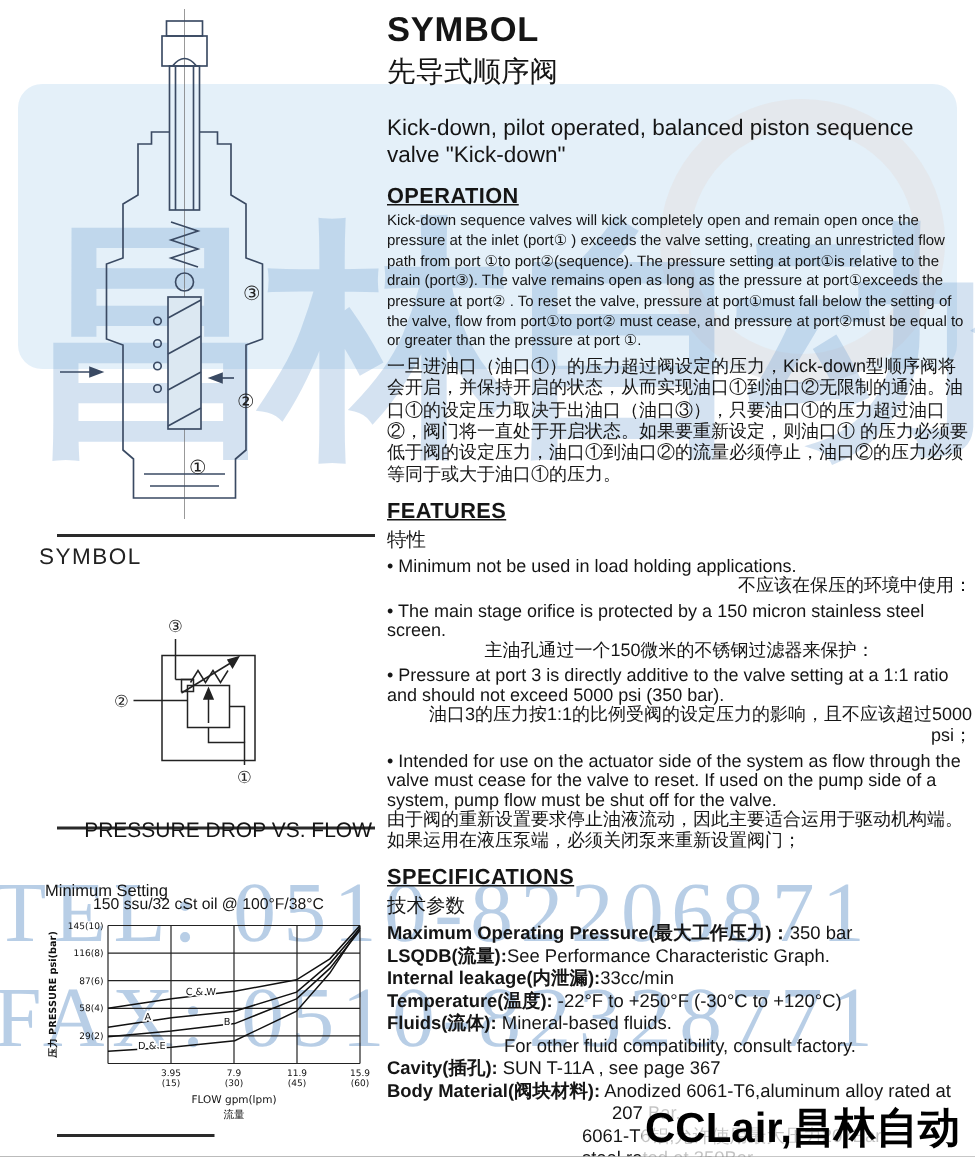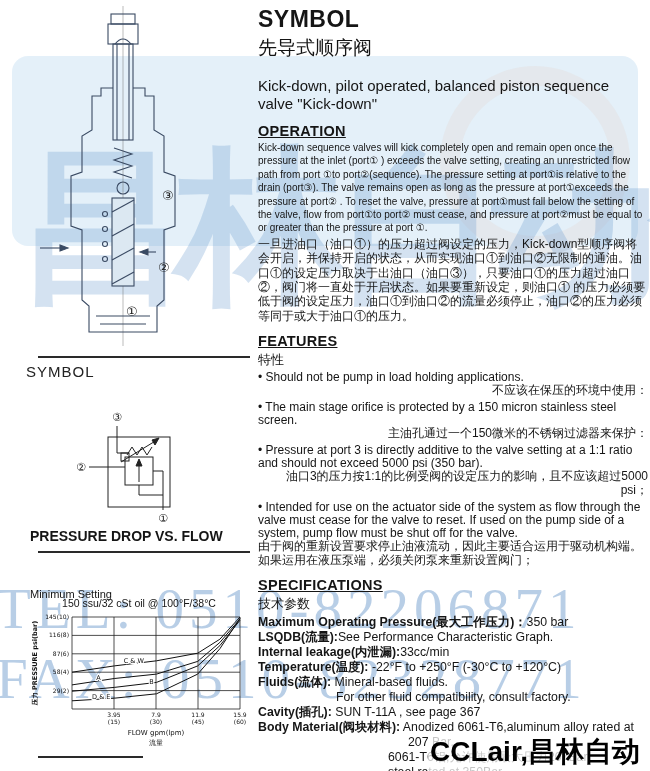--- a/index.html
+++ b/index.html
@@ -28,21 +28,21 @@
   .body-zh{font-size:12px;line-height:14.4px;margin:2px 0;}
   .feat{margin:0 0 3px 0;}
   .feat .en{font-size:12px;line-height:13.2px;}
   .feat .zh{font-size:12px;line-height:13.6px;}
   .spec-rows{font-size:12.3px;line-height:15px;margin-top:2px;}
   .spec-row b{font-weight:bold;}
   
   .sym-rule{left:38px;top:356px;width:212px;height:2px;background:#2a2a2a;}
   .sym-title{left:26px;top:363px;font-size:15px;letter-spacing:1px;color:#222;}
   .chart-rule{left:38px;top:551px;width:212px;height:2px;background:#2a2a2a;}
-  .chart-title{left:30px;top:528px;width:218px;text-align:left;font-size:14px;font-weight:bold;}
+  .chart-title{left:30px;top:545px;width:218px;text-align:right;font-size:14px;font-weight:normal;}
   .chart-sub1{left:30px;top:588px;width:218px;text-align:left;font-size:11px;}
   .chart-sub2{left:30px;top:597px;width:218px;text-align:center;font-size:10.5px;}
   .foot-rule{left:38px;top:756px;width:105px;height:2px;background:#2a2a2a;}
   .brand-footer{left:428px;top:733px;font-size:28px;font-weight:600;color:#000;z-index:2;background:rgba(255,255,255,.75);padding:0 2px;}
   svg text{font-family:"DejaVu Sans","Liberation Sans",sans-serif;}
 </style>
 </head>
 <body>
 
 <div class="page">
@@ -171,26 +171,26 @@
     <div class="title-en">Kick-down, pilot operated, balanced piston sequence valve "Kick-down"</div>
 
     <h3 class="sec">OPERATION</h3>
     <p class="body-en">Kick-down sequence valves will kick completely open and remain open once the pressure at the inlet (port① ) exceeds the valve setting, creating an unrestricted flow path from port ①to port②(sequence). The pressure setting at port①is relative to the drain (port③). The valve remains open as long as the pressure at port①exceeds the pressure at port② . To reset the valve, pressure at port①must fall below the setting of the valve, flow from port①to port② must cease, and pressure at port②must be equal to or greater than the pressure at port ①.</p>
     <p class="body-zh">一旦进油口（油口①）的压力超过阀设定的压力，Kick-down型顺序阀将会开启，并保持开启的状态，从而实现油口①到油口②无限制的通油。油口①的设定压力取决于出油口（油口③），只要油口①的压力超过油口②，阀门将一直处于开启状态。如果要重新设定，则油口① 的压力必须要低于阀的设定压力，油口①到油口②的流量必须停止，油口②的压力必须等同于或大于油口①的压力。</p>
 
     <h3 class="sec">FEATURES</h3>
     <div class="sec-zh">特性</div>
     <div id="features-list">
         <div class="feat">
-          <div class="en">• Should not be pump in load holding applications.</div>
+          <div class="en">• Minimum not be used in load holding applications.</div>
           <div class="zh" style="text-align: right;">不应该在保压的环境中使用：</div>
         </div>
         <div class="feat">
           <div class="en">• The main stage orifice is protected by a 150 micron stainless steel screen.</div>
-          <div class="zh" style="text-align: right;">主油孔通过一个150微米的不锈钢过滤器来保护：</div>
+          <div class="zh" style="text-align: center;">主油孔通过一个150微米的不锈钢过滤器来保护：</div>
         </div>
         <div class="feat">
           <div class="en">• Pressure at port 3 is directly additive to the valve setting at a 1:1 ratio and should not exceed 5000 psi (350 bar).</div>
           <div class="zh" style="text-align: right;">油口3的压力按1:1的比例受阀的设定压力的影响，且不应该超过5000 psi；</div>
         </div>
         <div class="feat">
           <div class="en">• Intended for use on the actuator side of the system as flow through the valve must cease for the valve to reset. If used on the pump side of a system, pump flow must be shut off for the valve.</div>
           <div class="zh" style="text-align: left;">由于阀的重新设置要求停止油液流动，因此主要适合运用于驱动机构端。如果运用在液压泵端，必须关闭泵来重新设置阀门；</div>
         </div>
       </div>

